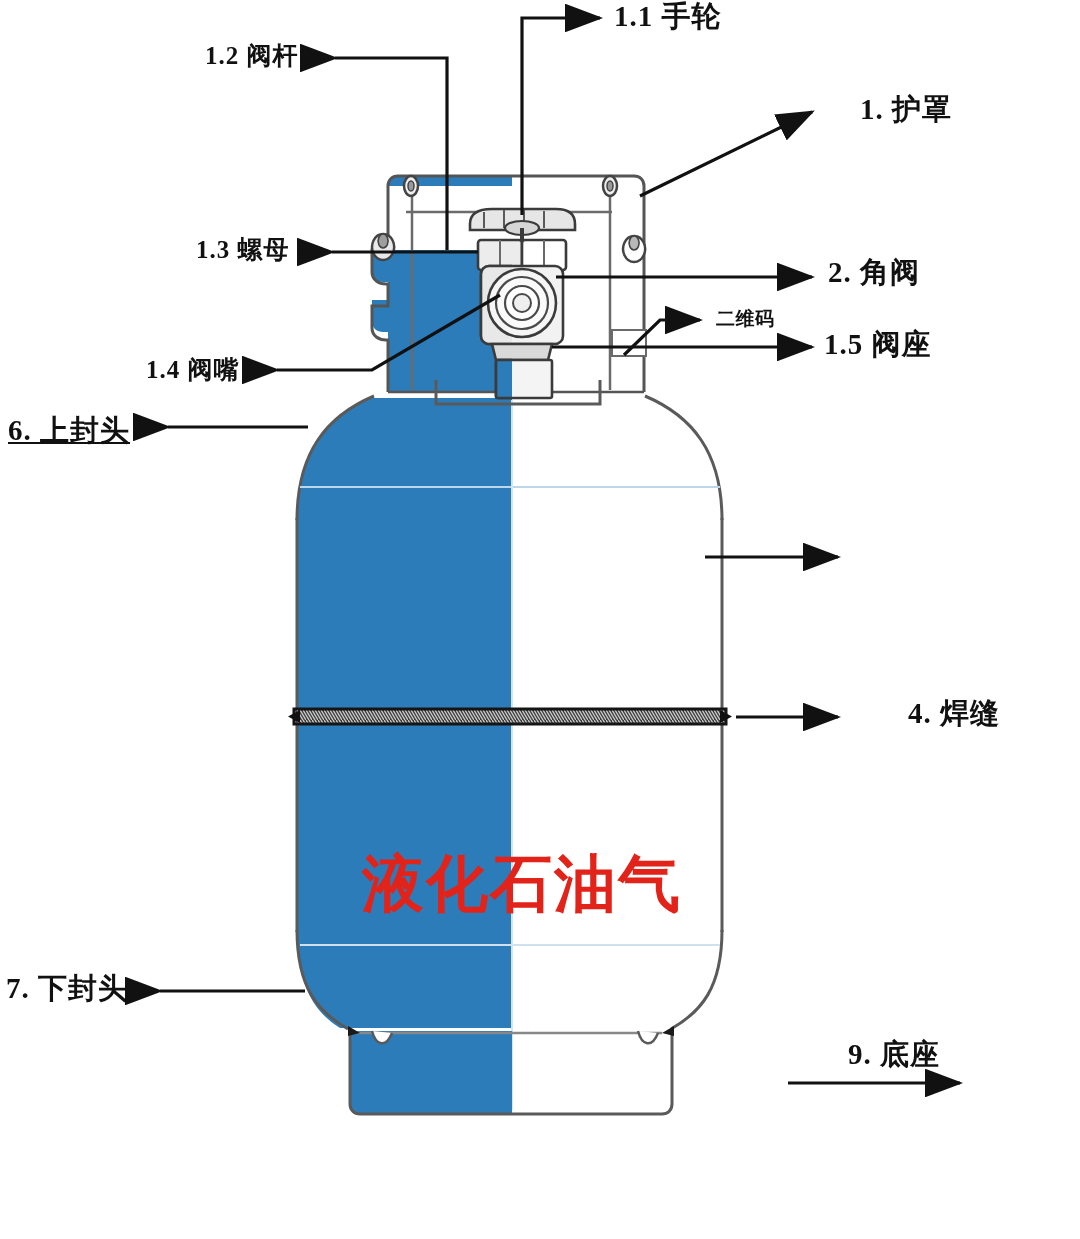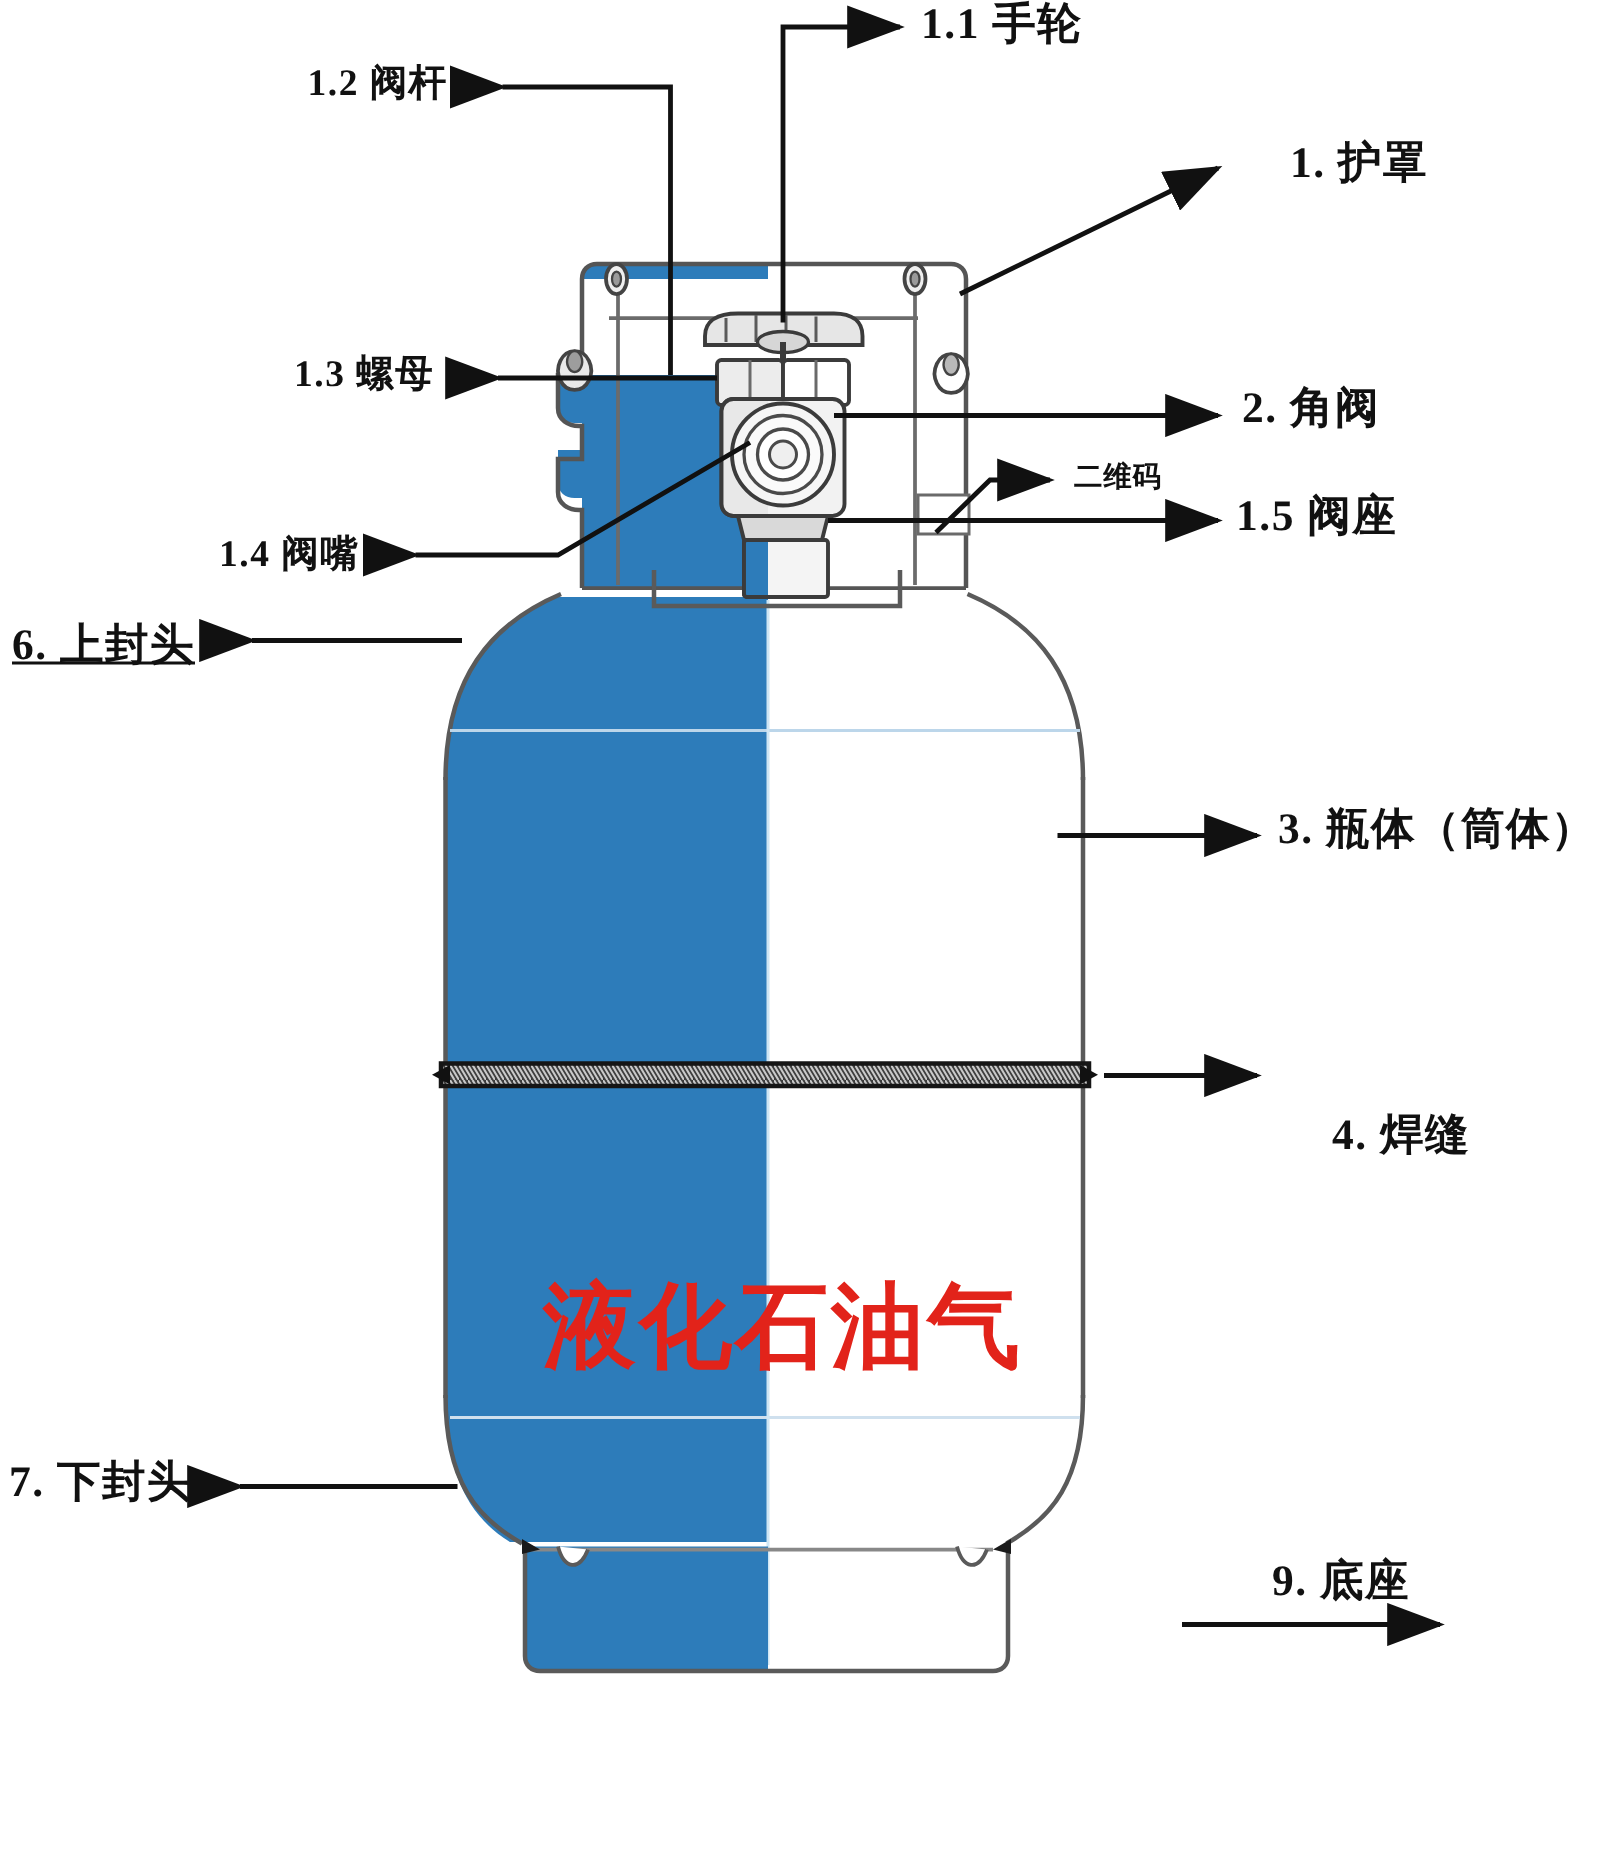--- a/index.html
+++ b/index.html
@@ -223,23 +223,22 @@
   <div class="lbl lbl-mid" style="left:146px;top:357px;">1.4 阀嘴</div>
 
   <div class="lbl lbl-big" style="left:824px;top:330px;">1.5 阀座</div>
 
   <div class="lbl lbl-sm" style="left:716px;top:309px;">二维码</div>
 
   <div class="lbl lbl-big" style="left:860px;top:95px;">1.  护罩</div>
 
   <div class="lbl lbl-big" style="left:828px;top:258px;">2.  角阀</div>
 
-  <div class="lbl lbl-big" style="left:852px;top:539px;">3. 瓶体（筒体）</div>
-
-  <div class="lbl lbl-big" style="left:888px;top:699px;margin-top:44px;">4. 焊缝</div>
+
+  <div class="lbl lbl-big" style="left:908px;top:699px;">4. 焊缝</div>
 
   <div class="lbl lbl-big" style="left:848px;top:1040px;">9. 底座</div>
 
   <div class="lbl lbl-big" style="left:8px;top:416px;text-decoration:underline;">6. 上封头</div>
 
   <div class="lbl lbl-big" style="left:6px;top:974px;">7. 下封头</div>
 
   <div id="brand">液化石油气</div>
 
 

